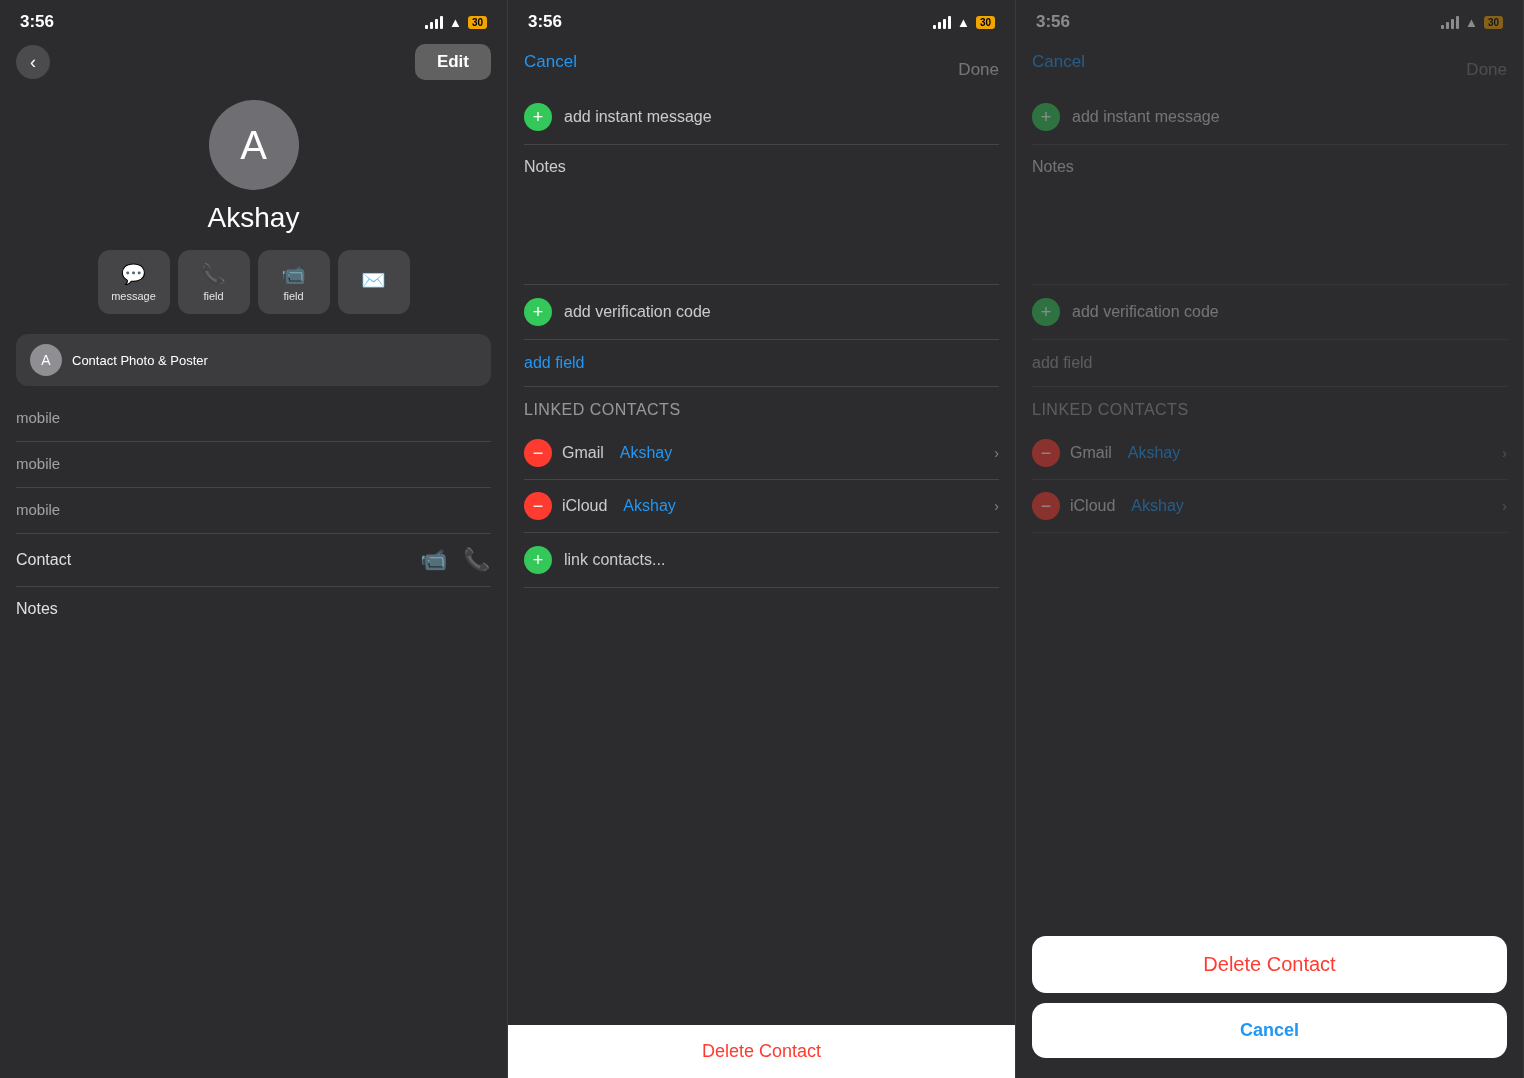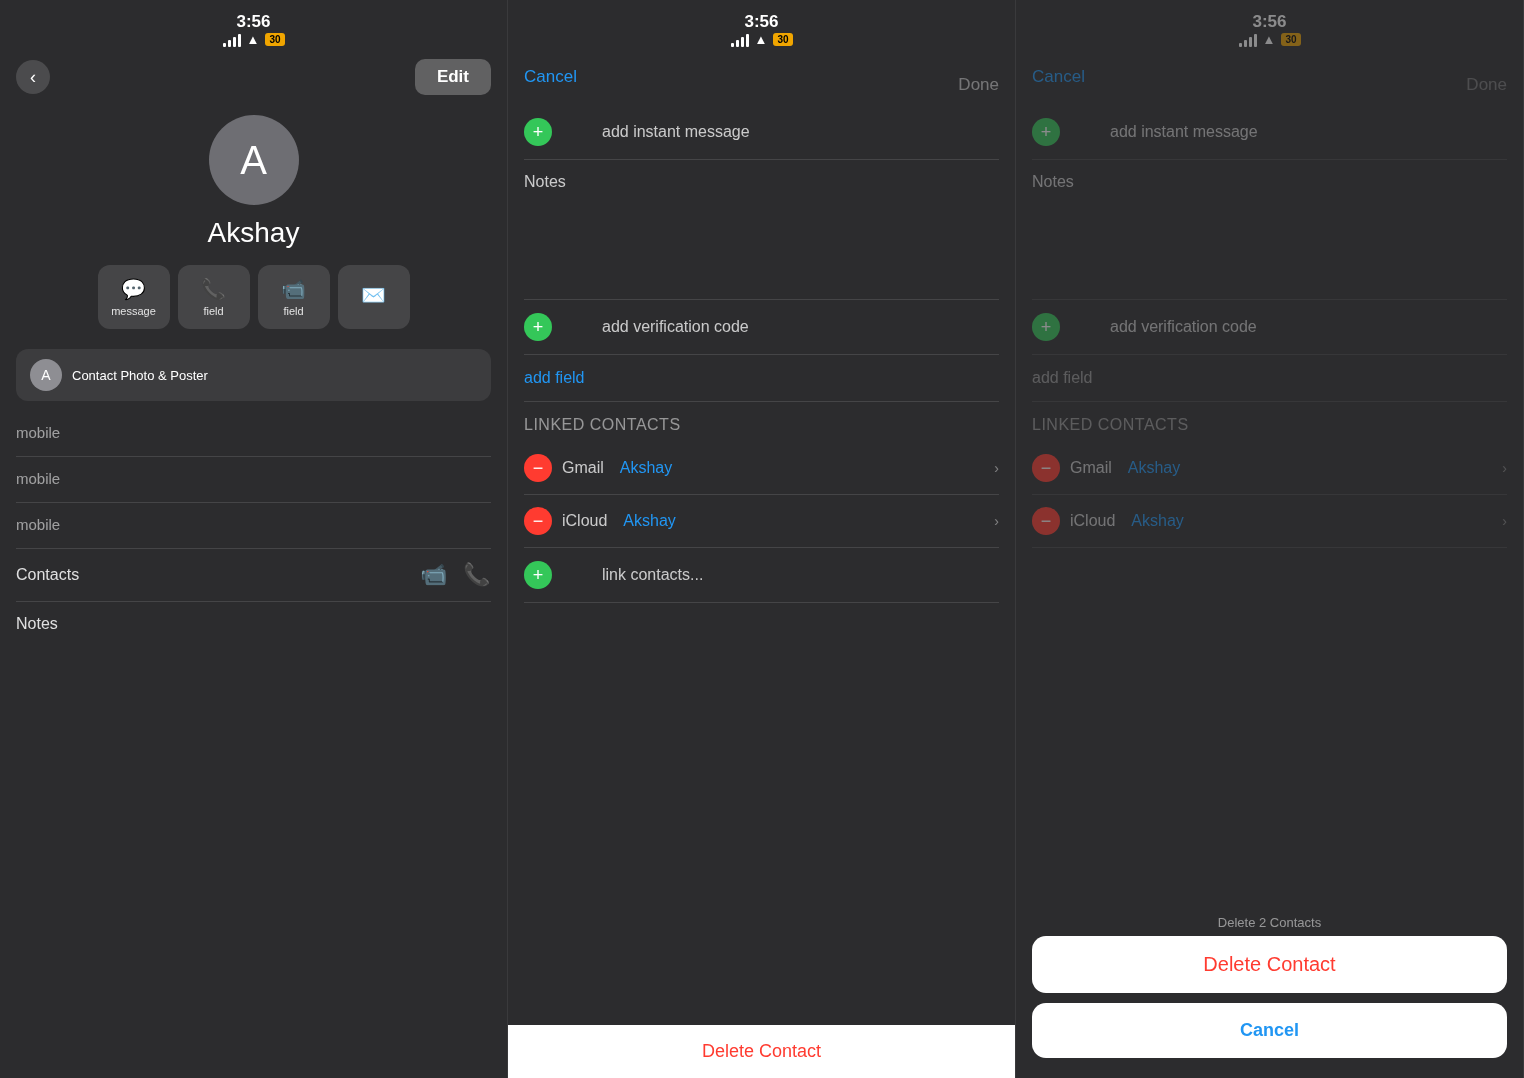--- a/index.html
+++ b/index.html
@@ -24,21 +24,20 @@
       overflow: hidden;
     }
 
     
     .status-bar {
       display: flex;
       justify-content: space-between;
       align-items: center;
       padding: 12px 20px 6px;
       background: transparent;
-      flex-direction: column;
     }
     .status-time {
       font-size: 17px;
       font-weight: 600;
       color: #fff;
     }
     .status-icons {
       display: flex;
       align-items: center;
       gap: 6px;
@@ -251,21 +250,20 @@
       align-items: center;
       justify-content: center;
       color: #fff;
       font-size: 18px;
       font-weight: 300;
       flex-shrink: 0;
     }
     .edit-list-item-label {
       font-size: 16px;
       color: rgba(255,255,255,0.75);
-      margin-left: 38px;
     }
     .notes-section {
       padding: 13px 0 40px;
       border-bottom: 0.5px solid rgba(255,255,255,0.12);
     }
     .notes-section-label {
       font-size: 16px;
       color: rgba(255,255,255,0.75);
       margin-bottom: 8px;
     }
@@ -451,21 +449,21 @@
       <div class="info-item-label">mobile</div>
     </div>
     <div class="info-item">
       <div class="info-item-label">mobile</div>
     </div>
     <div class="info-item">
       <div class="info-item-label">mobile</div>
     </div>
 
     <div class="facetime-row">
-      <span class="facetime-label">Contacts</span>
+      <span class="facetime-label">Contact</span>
       <div class="facetime-icons">
         <span class="facetime-icon">📹</span>
         <span class="facetime-icon">📞</span>
       </div>
     </div>
 
     <div class="notes-row">
       <span class="notes-label">Notes</span>
     </div>
   </div>
@@ -598,21 +596,20 @@
           <span class="linked-service">iCloud</span>
           <span class="linked-name">Akshay</span>
         </div>
         <span class="chevron-right">›</span>
       </div>
     </div>
   </div>
 
   <div class="action-sheet-overlay">
 
-    <div class="delete-2-contacts">Delete 2 Contacts</div>
 
     <div class="action-sheet-card">
       <div class="action-sheet-item destructive">Delete Contact</div>
     </div>
 
     <div class="action-sheet-cancel">
       <span class="action-sheet-cancel-label">Cancel</span>
     </div>
   </div>
 </div>

